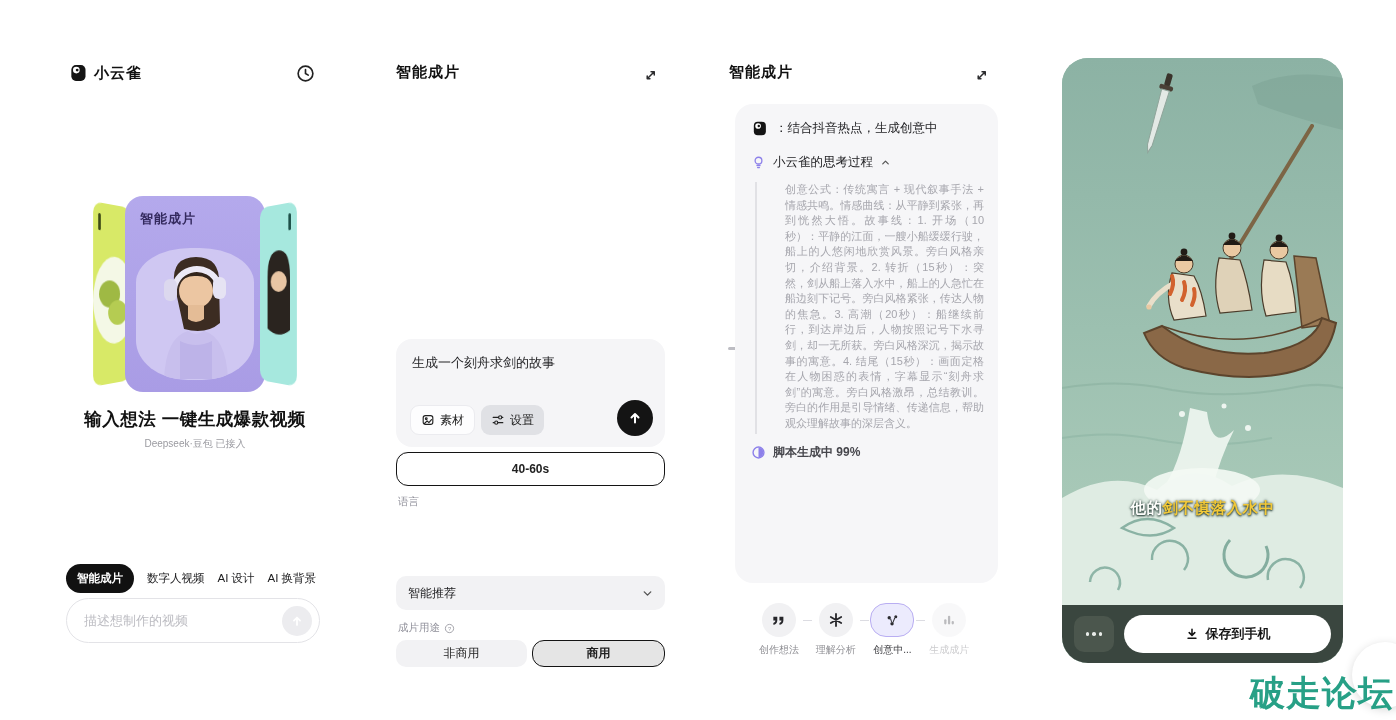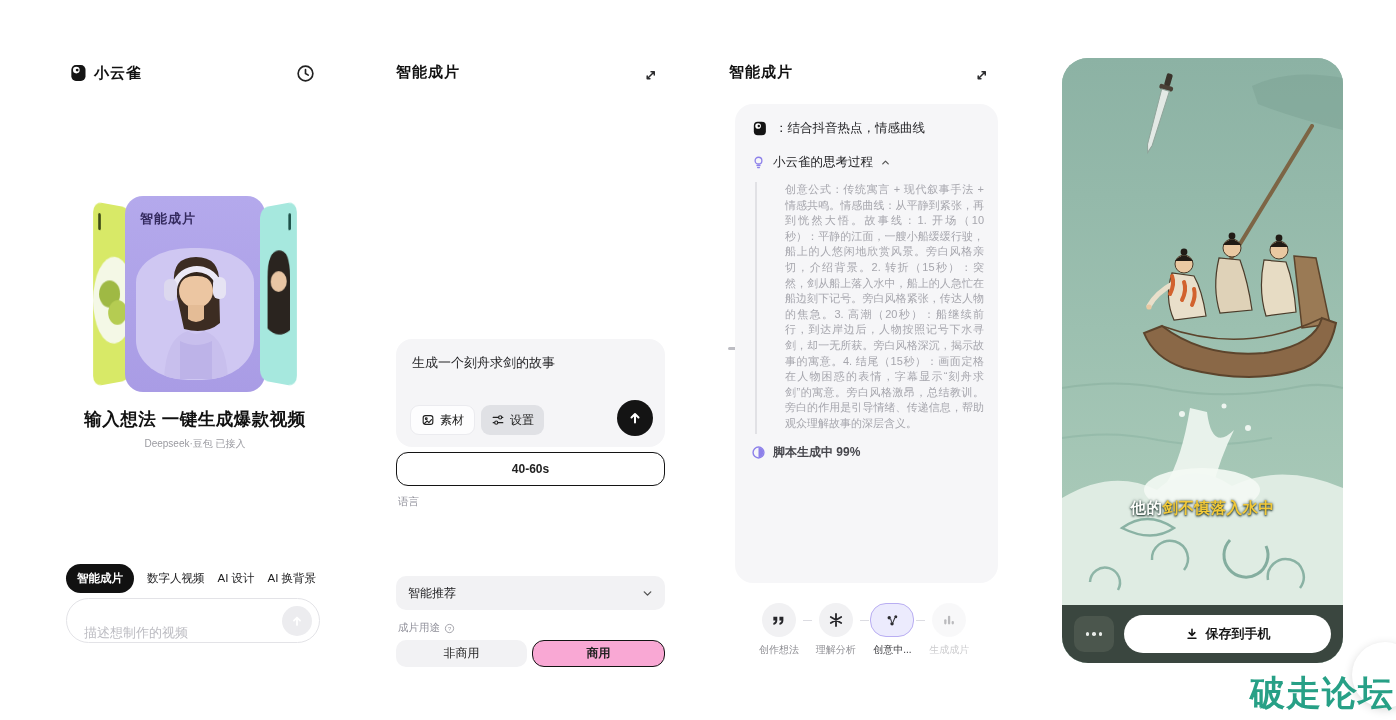--- a/index.html
+++ b/index.html
@@ -28,21 +28,21 @@
   .card-c-blob svg, .card-side svg { display:block; width:100%; height:100%; }
 
   .headline { position:absolute; top:407px; left:0; width:270px; text-align:center; font-size:17.5px; font-weight:700; color:#111; letter-spacing:.5px; }
   .subline  { position:absolute; top:437px; left:0; width:270px; text-align:center; font-size:10px; color:#9a9aa0; }
 
   .tabs { position:absolute; top:563px; left:6px; width:262px; height:30px; display:flex; align-items:center; gap:13px; }
   .tab { font-size:11.5px; color:#1c1c1e; font-weight:500; white-space:nowrap; }
   .tab.active { background:#111; color:#fff; padding:7px 11px; border-radius:16px; font-weight:700; }
 
   .lp-input { position:absolute; top:598px; left:6px; width:254px; height:45px; border:1px solid #e3e3e7; border-radius:23px; background:#fff; }
-  .lp-input input { position:absolute; left:17px; top:12px; height:100%; width:185px; border:none; outline:none; font-size:13px; color:#333; background:transparent; }
+  .lp-input input { position:absolute; left:17px; top:0; height:100%; width:185px; border:none; outline:none; font-size:13px; color:#333; background:transparent; }
   .lp-input input::placeholder { color:#bcbcc2; }
   .lp-send { position:absolute; right:7px; top:7px; width:30px; height:30px; border-radius:50%; background:#ececef; display:flex; align-items:center; justify-content:center; }
 
   
   .panel-title { position:absolute; top:63px; left:0; font-size:15px; font-weight:700; color:#111; letter-spacing:1px; }
   .collapse-btn { position:absolute; top:66px; width:18px; height:18px; color:#2c2c2e; display:flex; align-items:center; justify-content:center; }
 
   
   .cp { position:absolute; left:396px; top:0; width:269px; height:720px; }
   .cp .collapse-btn { right:6px; }
@@ -58,21 +58,21 @@
   .dur.sel { background:#fff; border:1.6px solid #141414; border-radius:12px; font-weight:700; }
 
   .fld-label { position:absolute; left:2px; font-size:10.5px; color:#90909a; display:flex; align-items:center; gap:4px; }
   .sel { position:absolute; left:0; width:269px; height:34px; border-radius:10px; background:#f2f2f4; }
   .sel-txt { position:absolute; left:12px; top:9px; font-size:12px; color:#1c1c1e; }
   .sel-chev { position:absolute; right:11px; top:10px; color:#555; }
 
   .usage { position:absolute; top:640px; left:0; width:269px; display:flex; gap:5px; }
   .usage-opt { flex:1; height:27px; display:flex; align-items:center; justify-content:center; font-size:12px; color:#222; }
   .usage-non { background:#f2f2f4; border-radius:10px; }
-  .usage-com { background:#f9a8d4; border:1.6px solid #141414; border-radius:12px; font-weight:700; }
+  .usage-com { background:#e5e5e5; border:1.6px solid #141414; border-radius:12px; font-weight:700; }
 
   
   .pp { position:absolute; left:729px; top:0; width:269px; height:720px; }
   .pp .collapse-btn { right:8px; }
   .resize-handle { position:absolute; left:-1px; top:347px; width:14px; height:2.5px; background:#bdbdc3; border-radius:2px; }
   .gen-card { position:absolute; left:6px; top:104px; width:263px; height:479px; background:#f6f6f8; border-radius:18px; }
   .status-row { position:absolute; top:16px; left:16px; display:flex; align-items:center; gap:7px; }
   .status-row .txt { font-size:12.5px; color:#232326; }
   .think-row { position:absolute; top:50px; left:16px; display:flex; align-items:center; gap:7px; }
   .think-row .txt { font-size:12.5px; color:#232326; }
@@ -261,21 +261,21 @@
     </button>
     <div class="resize-handle"></div>
 
     <div class="gen-card">
       <div class="status-row">
         <svg width="17" height="17" viewBox="0 0 24 24">
             <rect x="4" y="2.5" width="17" height="19" rx="5.5" fill="#141414"></rect>
             <circle cx="10" cy="8.5" r="4" fill="#fff"></circle>
             <circle cx="11" cy="8.5" r="1.7" fill="#141414"></circle>
           </svg>
-        <span class="txt">：结合抖音热点，情感曲线</span>
+        <span class="txt">：结合抖音热点，生成创意中</span>
       </div>
 
       <div class="think-row">
         <svg width="15" height="15" viewBox="0 0 16 16" fill="none" stroke="#8d80ea" stroke-width="1.4" stroke-linecap="round">
             <circle cx="8" cy="6" r="3.6"></circle>
             <path d="M6.4 11.2 h3.2 M7 13.4 h2"></path>
           </svg>
         <span class="txt">小云雀的思考过程</span>
         <svg width="11" height="11" viewBox="0 0 16 16" fill="none" stroke="#555" stroke-width="1.8" stroke-linecap="round" stroke-linejoin="round">
             <path d="M4 10 l4-4 4 4"></path>

